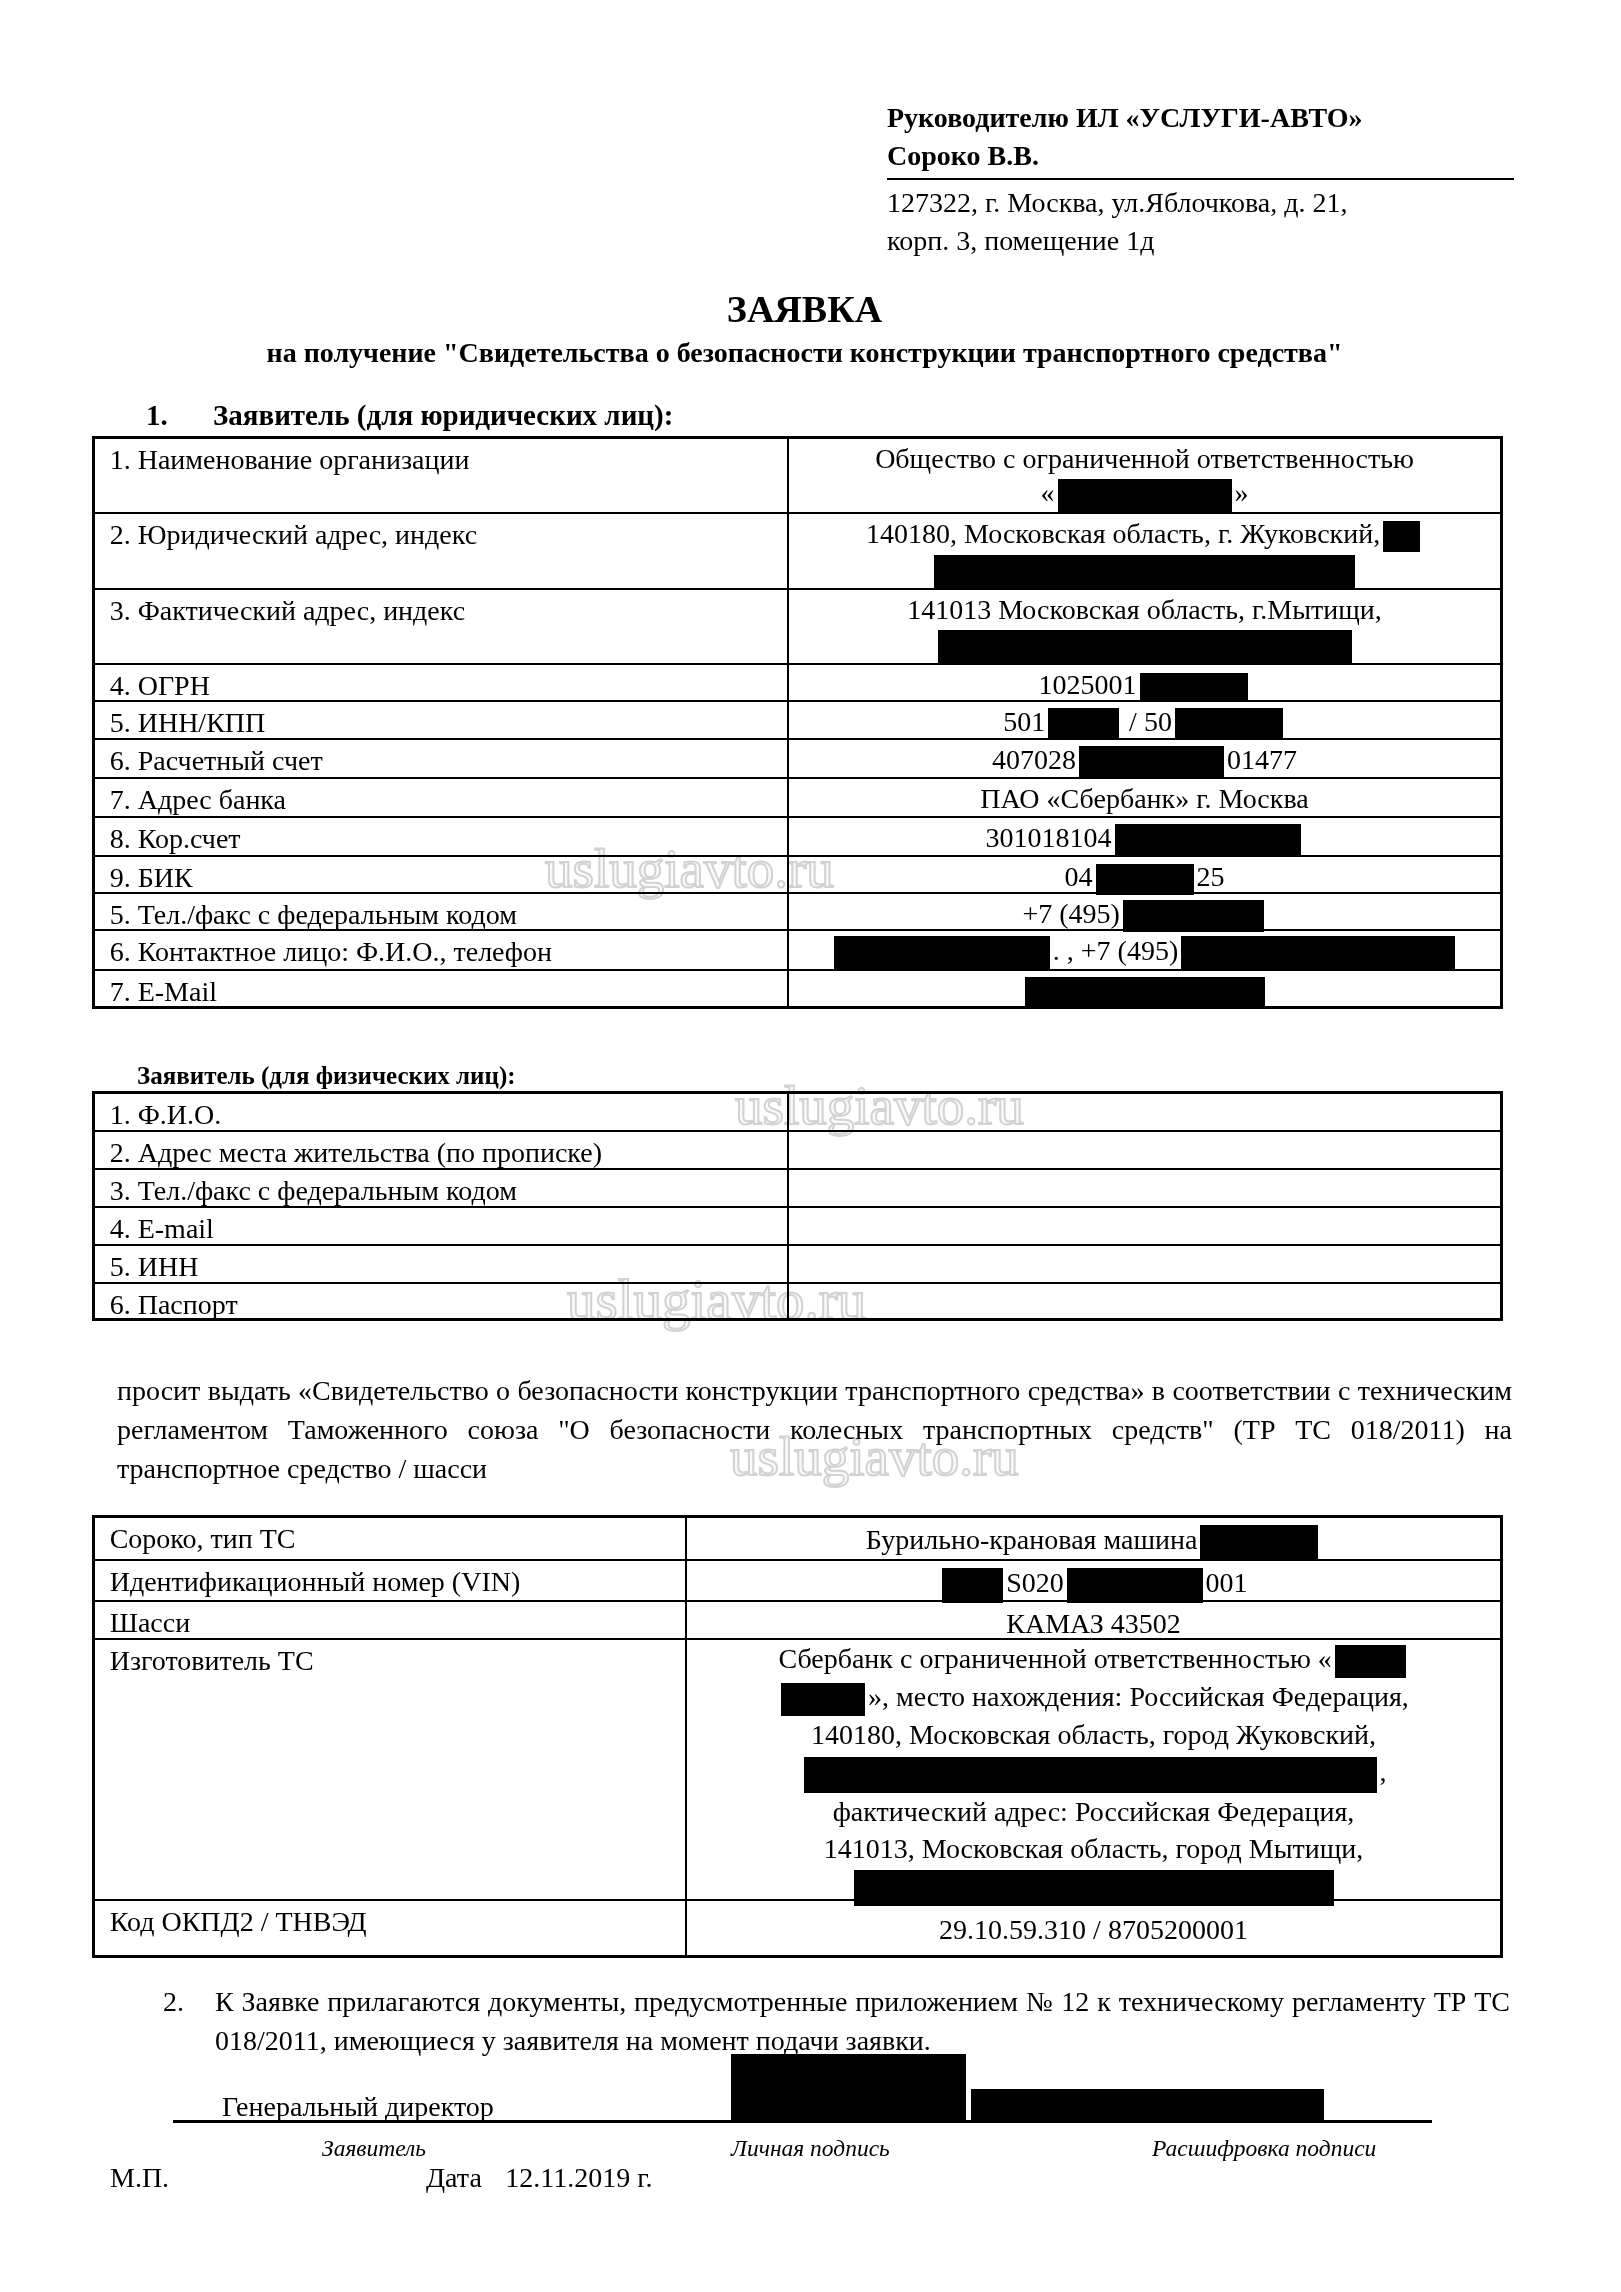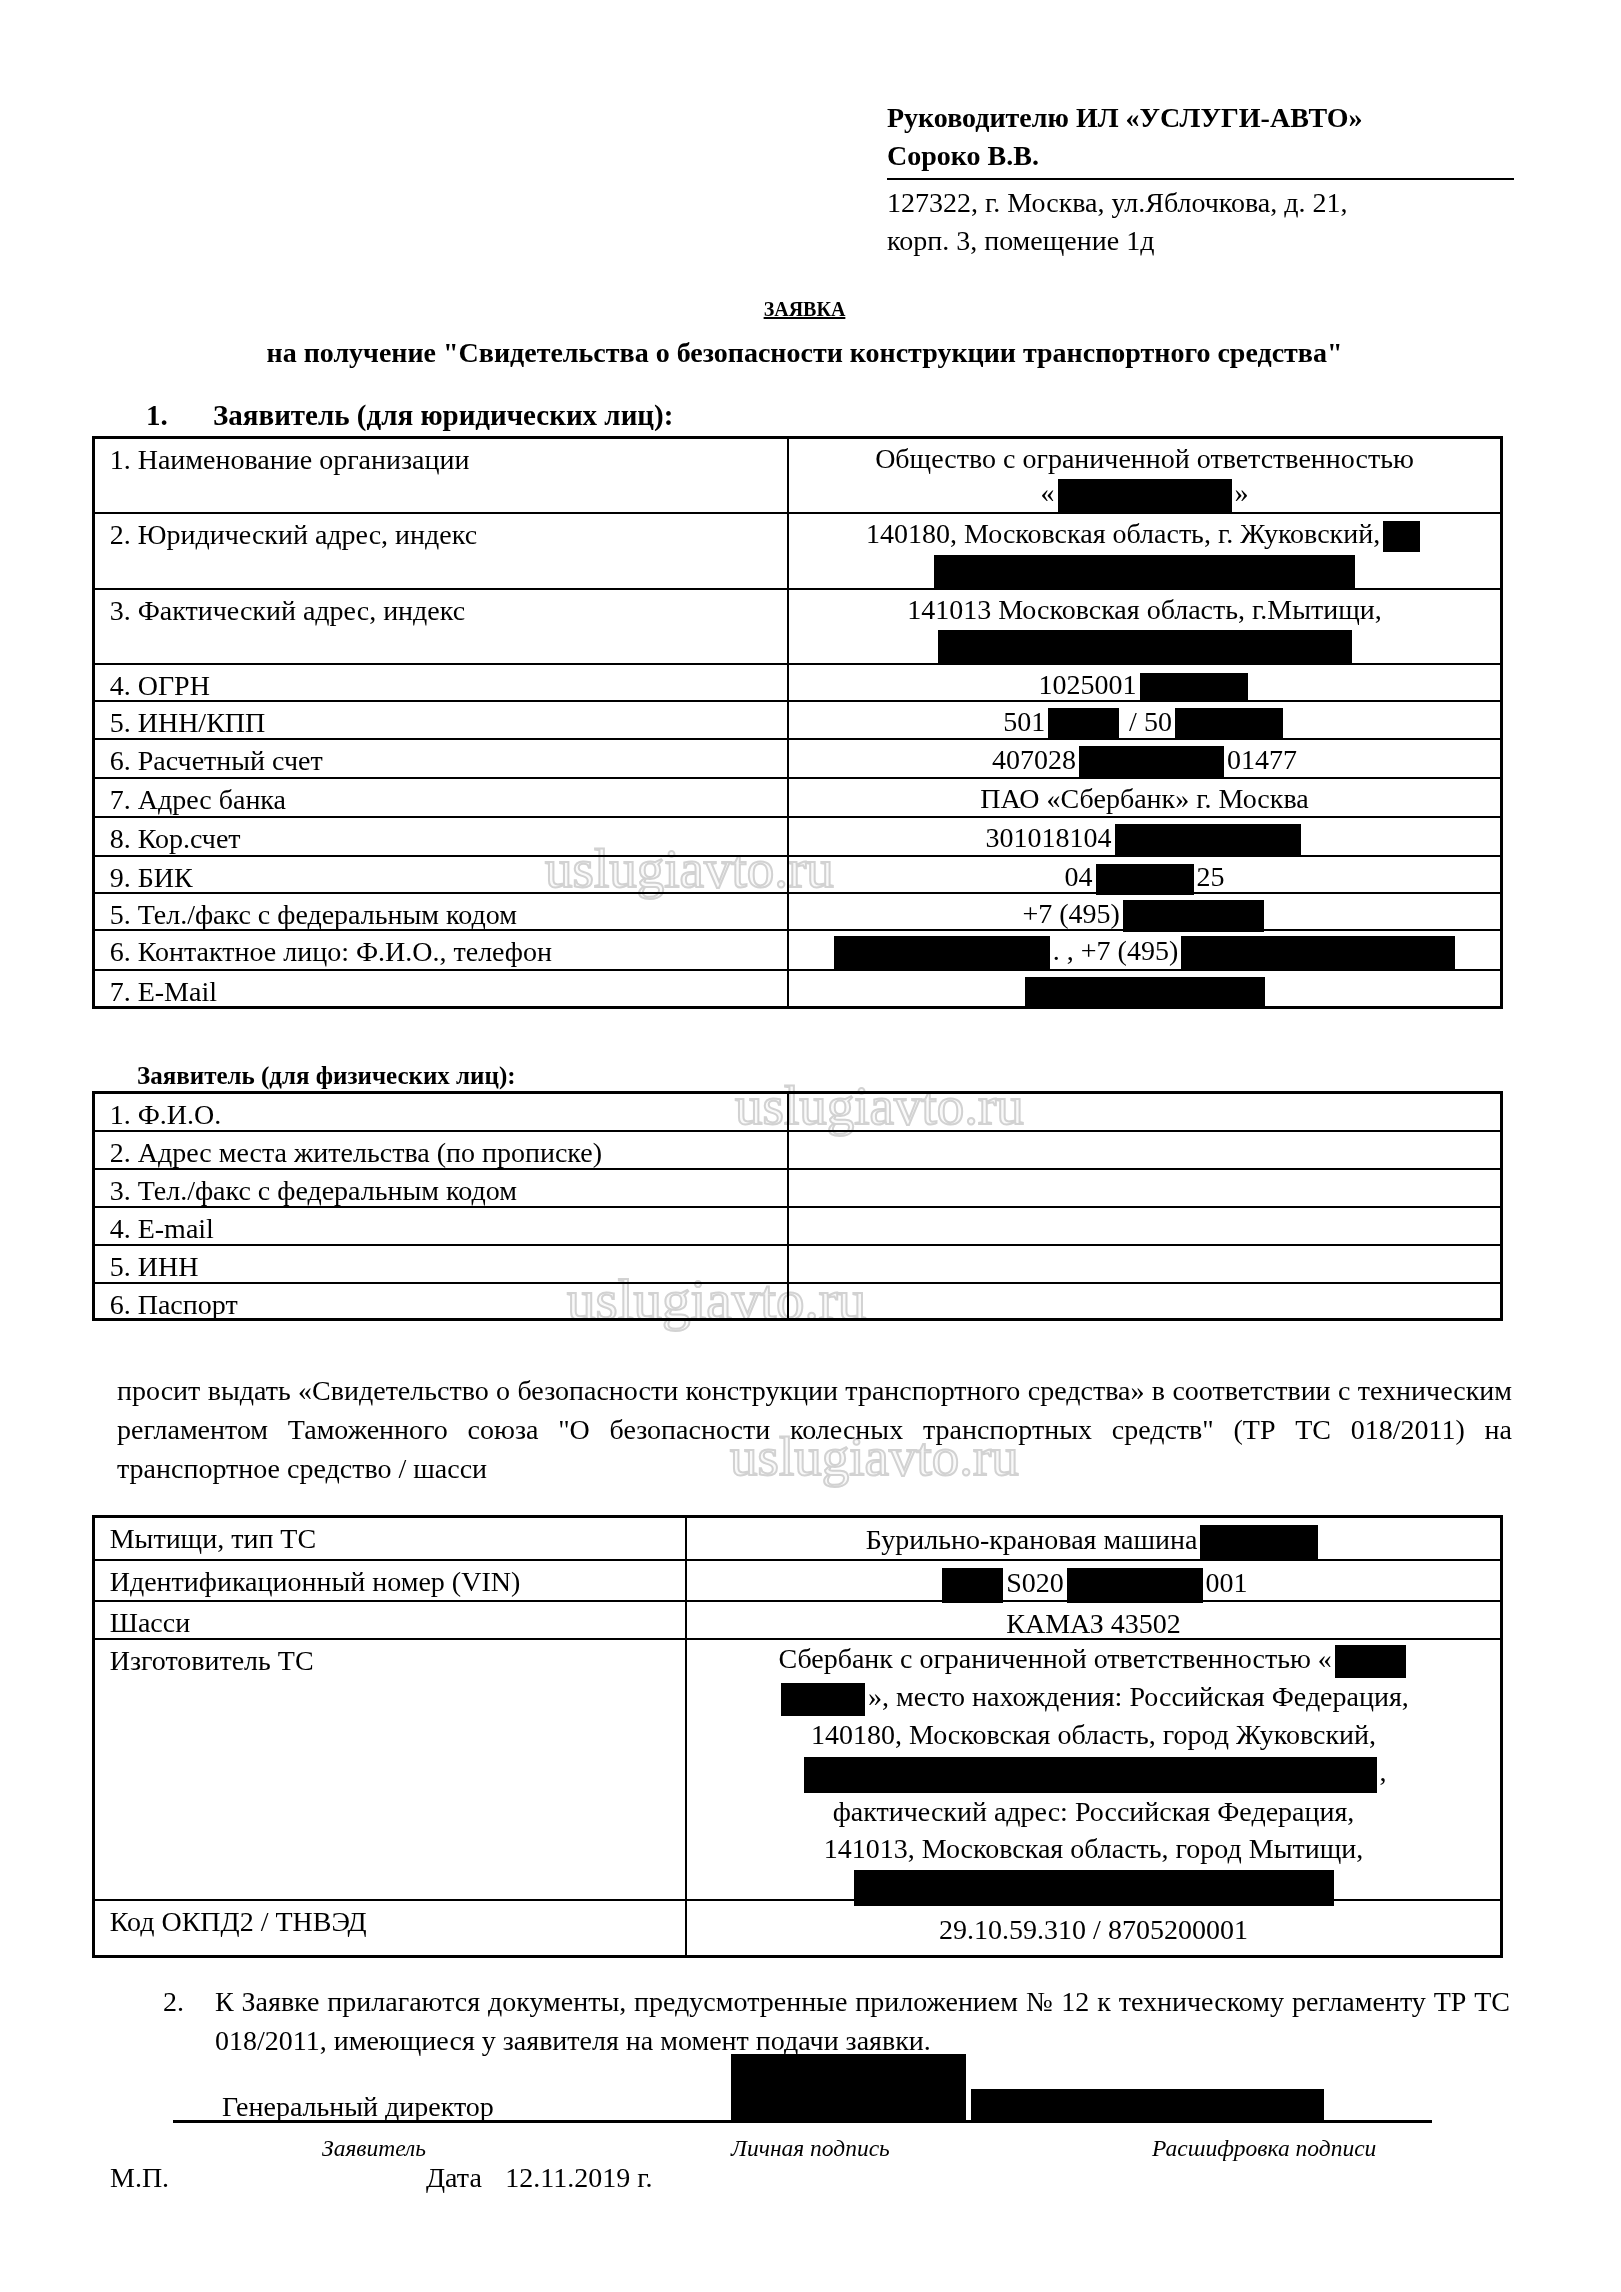--- a/index.html
+++ b/index.html
@@ -9,21 +9,21 @@
   }
   .abs{position:absolute;}
   .b{font-weight:bold;}
 
   
   .hdr{left:887px;top:99px;width:627px;line-height:38px;}
   .hdr .name-wrap{border-bottom:2.9px solid #000;padding-bottom:3px;}
   .hdr .addr{margin-top:3.9px;}
 
   
-  .title{left:100px;top:291px;width:1409px;text-align:center;font-weight:bold;font-size:20px;line-height:37px;text-decoration:underline;}
+  .title{left:100px;top:291px;width:1409px;text-align:center;font-weight:bold;font-size:38px;line-height:37px;}
   .subtitle{left:100px;top:334px;width:1409px;text-align:center;font-weight:bold;font-size:28px;line-height:37px;}
 
   
   .sec1{left:146px;top:399px;font-weight:bold;font-size:29px;}
   .sec1 .num{display:inline-block;width:67px;}
   .sec2{left:137px;top:1062px;font-weight:bold;font-size:25px;}
 
   
   .tbl{position:absolute;left:92px;width:1411px;border:3.9px solid #000;box-sizing:border-box;background:transparent;}
   .trow{display:flex;box-sizing:border-box;}
@@ -222,21 +222,21 @@
       <div class="trow">
         <div class="tlabel">6. Паспорт</div>
         <div class="tvalue"></div>
       </div>
     </div>
 
   <div class="abs para">просит выдать «Свидетельство о безопасности конструкции транспортного средства» в соответствии с техническим регламентом Таможенного союза "О безопасности колесных транспортных средств" (ТР ТС 018/2011) на транспортное средство / шасси</div>
 
   <div class="tbl t-vehicle">
       <div class="trow">
-        <div class="tlabel">Мытищи, тип ТС</div>
+        <div class="tlabel">Сороко, тип ТС</div>
         <div class="tvalue">
           <div class="tline"><span class="seg">Бурильно-крановая машина</span><span class="redact" style="width: 118px; height: 35px;"></span></div>
         </div>
       </div>
       <div class="trow">
         <div class="tlabel">Идентификационный номер (VIN)</div>
         <div class="tvalue">
           <div class="tline"><span class="redact" style="width: 61px; height: 35px;"></span><span class="seg">S020</span><span class="redact" style="width: 136px; height: 35px;"></span><span class="seg">001</span></div>
         </div>
       </div>

